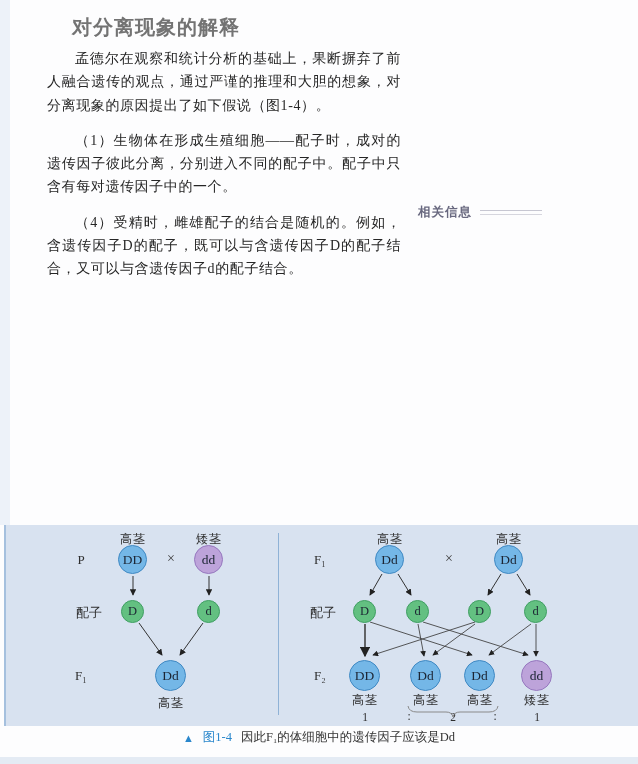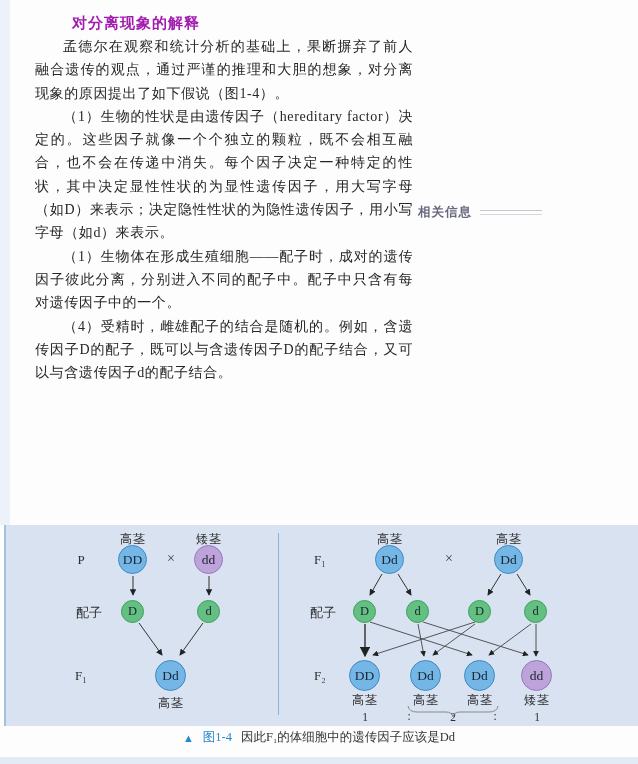--- a/index.html
+++ b/index.html
@@ -7,28 +7,28 @@
     position:relative; width:638px; height:764px; overflow:hidden;
     background:#fdfdfe;
     font-family:"Liberation Serif","DejaVu Serif",serif;
   }
   #left-edge-strip{position:absolute;left:0;top:0;width:10px;height:525px;background:#edf2f9;}
   #bottom-edge-strip{position:absolute;left:0;top:757px;width:638px;height:7px;background:#e4ebf4;}
 
   #section-title{
     position:absolute; left:72px; top:14px;
     font-family:Liberation Sans, sans-serif;
-    font-weight:bold; font-size:15px; color:#a21caf; letter-spacing:1px;
+    font-weight:bold; font-size:20px; color:#737373; letter-spacing:1px;
   }
   #main-text{
     position:absolute; left:35px; top:35px; width:378px; height:490px; overflow:hidden;
     font-size:14px; line-height:23.3px; color:#262626; text-align:justify;
     letter-spacing:0.6px;
   }
-  #main-text p{margin:0; text-indent:2em;}
+  #main-text p{margin:12px; text-indent:2em;}
 
   #sidebar{position:absolute; left:418px; top:204px; width:211px;}
   .sidebar-head{display:flex; align-items:center;}
   .sidebar-title{
     font-family:"Liberation Sans","DejaVu Sans",sans-serif;
     font-weight:bold; font-size:12.5px; color:#68687f; letter-spacing:1px;
   }
   .sidebar-rule{flex:0 0 62px; height:3px; margin-left:8px;
     border-top:1px solid #c7c7d2; border-bottom:1px solid #d6d6de;}
   .sidebar-body{
@@ -73,21 +73,20 @@
 <body>
 
 <div id="page">
   <div id="left-edge-strip"></div>
   <div id="bottom-edge-strip"></div>
 
   <div id="section-title">对分离现象的解释</div>
 
   <div id="main-text">
     <p>孟德尔在观察和统计分析的基础上，果断摒弃了前人融合遗传的观点，通过严谨的推理和大胆的想象，对分离现象的原因提出了如下假说（图1-4）。</p>
-    <p>（1）生物的性状是由遗传因子（hereditary factor）决定的。这些因子就像一个个独立的颗粒，既不会相互融合，也不会在传递中消失。每个因子决定一种特定的性状，其中决定显性性状的为显性遗传因子，用大写字母（如D）来表示；决定隐性性状的为隐性遗传因子，用小写字母（如d）来表示。</p>
     <p>（1）生物体在形成生殖细胞——配子时，成对的遗传因子彼此分离，分别进入不同的配子中。配子中只含有每对遗传因子中的一个。</p>
     <p>（4）受精时，雌雄配子的结合是随机的。例如，含遗传因子D的配子，既可以与含遗传因子D的配子结合，又可以与含遗传因子d的配子结合。</p>
   </div>
 
   <div id="sidebar">
     <div class="sidebar-head">
       <span class="sidebar-title">相关信息</span>
       <span class="sidebar-rule"></span>
     </div>
   </div>

